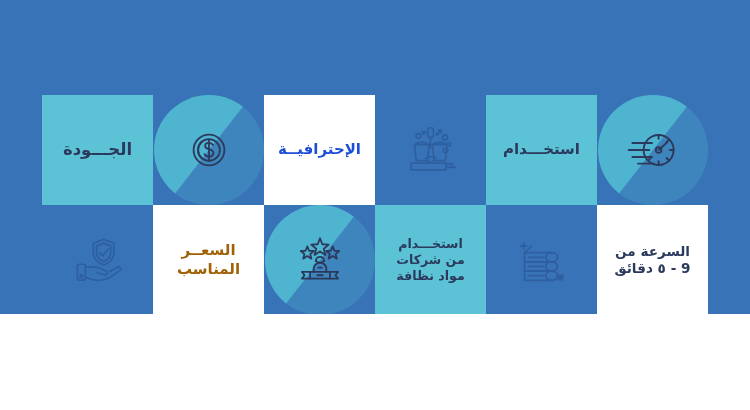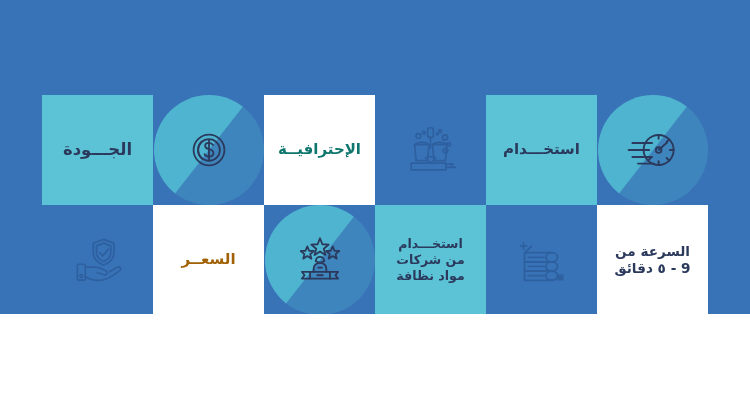--- a/index.html
+++ b/index.html
@@ -114,21 +114,21 @@
           <circle class="stroke-dark" cx="32" cy="32" r="17"></circle>
           <circle class="stroke-dark" cx="32" cy="32" r="12"></circle>
           <path class="stroke-dark" d="M24 41.5a13 13 0 0 1 0-19"></path>
           <path class="stroke-dark" d="M36.5 26.5c-1-1.6-2.7-2.4-4.6-2.4-2.5 0-4.2 1.4-4.2 3.4 0 2 1.6 2.9 4.3 3.6 3 .8 4.9 1.8 4.9 4.3 0 2.3-2 3.9-4.8 3.9-2.2 0-4-0.9-5-2.6"></path>
           <line class="stroke-dark" x1="32" y1="21" x2="32" y2="43.5"></line>
         </svg>
       </div>
     </div>
 
     <div class="cell white" style="grid-area: 1 / 3; background: rgb(255, 255, 255);">
-      <div class="tile-text t-15" style="color: #0f766e;">
+      <div class="tile-text t-15" style="color: #1d4ed8;">
         <span>الإحترافيــة</span>
       </div>
     </div>
 
     <div class="cell plain" style="grid-column:4; grid-row:1;">
       <div class="icon-holder">
         <svg viewBox="0 0 64 64" width="62" height="62">
           <g stroke="#2e5f9e" fill="none" stroke-width="1.7" stroke-linecap="round" stroke-linejoin="round">
 
             <rect x="28.5" y="9" width="6" height="10" rx="2.6"></rect>
@@ -206,20 +206,21 @@
             <path d="M18.5 39.5h8.2c3 0 5.4 .2 7.3 1.1l6.2 2.9c1.4 .7 1.9 2 1.4 3.1-.5 1.1-1.9 1.6-3.3 1.1l-7.2-2.4"></path>
             <path d="M18.5 49.8c4.5 2.7 9.3 3.9 14.4 3.9 5 0 9.6-1.7 13.8-4.5l8.3-5.6c1.3-.9 1.6-2.3 .8-3.3-.8-1-2.4-1.1-3.7-.3l-7.6 4.6"></path>
           </g>
         </svg>
       </div>
     </div>
 
     <div class="cell white" style="grid-area: 2 / 2; background: rgb(255, 255, 255);">
       <div class="tile-text t-15" style="color: #a16207;">
         <div>السعــر</div>
+        <div>المناسب</div>
       </div>
     </div>
 
     <div class="cell plain" style="grid-column:3; grid-row:2;">
       <div class="circle-badge" style="background: linear-gradient(128deg, rgb(79, 180, 207) 0%, rgb(79, 180, 207) 49.6%, rgb(63, 133, 189) 50.4%, rgb(63, 133, 189) 100%);"></div>
       <div class="icon-holder">
         <svg viewBox="0 0 64 64" width="58" height="58">
           <g class="stroke-dark" stroke-width="1.7">
 
             <polygon points="32,8 34.6,14.6 41.6,15 36.2,19.6 38,26.4 32,22.6 26,26.4 27.8,19.6 22.4,15 29.4,14.6"></polygon>

